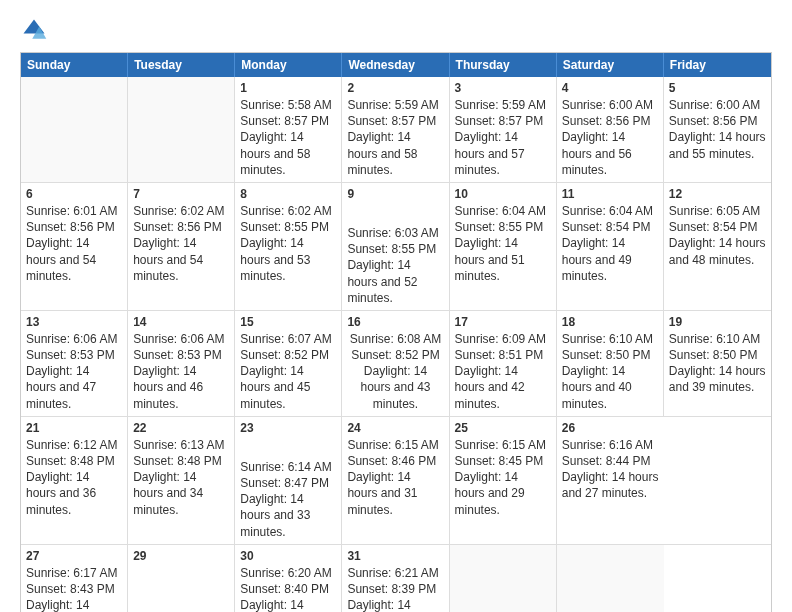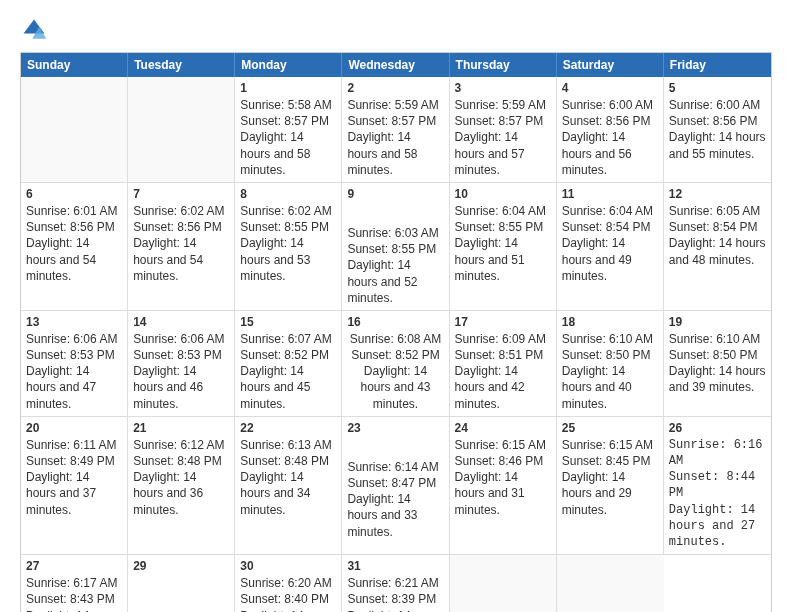--- a/index.html
+++ b/index.html
@@ -262,26 +262,20 @@
           </div>
           <div class="cal-cell">
             <div class="day-num">19</div>
             <div class="cell-info" style="white-space: pre-line;">Sunrise: 6:10 AM
 Sunset: 8:50 PM
 Daylight: 14 hours and 39 minutes.</div>
           </div>
         </div>
         <div class="cal-row">
           <div class="cal-cell">
-            <div class="day-num">20</div>
-            <div class="cell-info" style="white-space: pre-line;">Sunrise: 6:11 AM
-Sunset: 8:49 PM
-Daylight: 14 hours and 37 minutes.</div>
-          </div>
-          <div class="cal-cell">
             <div class="day-num">21</div>
             <div class="cell-info" style="white-space: pre-line;">Sunrise: 6:12 AM
 Sunset: 8:48 PM
 Daylight: 14 hours and 36 minutes.</div>
           </div>
           <div class="cal-cell">
             <div class="day-num">22</div>
             <div class="cell-info" style="white-space: pre-line;">Sunrise: 6:13 AM
 Sunset: 8:48 PM
 Daylight: 14 hours and 34 minutes.</div>
@@ -299,21 +293,21 @@
 Daylight: 14 hours and 31 minutes.</div>
           </div>
           <div class="cal-cell">
             <div class="day-num">25</div>
             <div class="cell-info" style="white-space: pre-line;">Sunrise: 6:15 AM
 Sunset: 8:45 PM
 Daylight: 14 hours and 29 minutes.</div>
           </div>
           <div class="cal-cell">
             <div class="day-num">26</div>
-            <div class="cell-info" style="white-space: pre-line; font-family: Liberation Mono, monospace;">Sunrise: 6:16 AM
+            <div class="cell-info" style="white-space: pre-line;">Sunrise: 6:16 AM
 Sunset: 8:44 PM
 Daylight: 14 hours and 27 minutes.</div>
           </div>
         </div>
         <div class="cal-row">
           <div class="cal-cell">
             <div class="day-num">27</div>
             <div class="cell-info" style="white-space: pre-line;">Sunrise: 6:17 AM
 Sunset: 8:43 PM
 Daylight: 14 hours and 26 minutes.</div>

